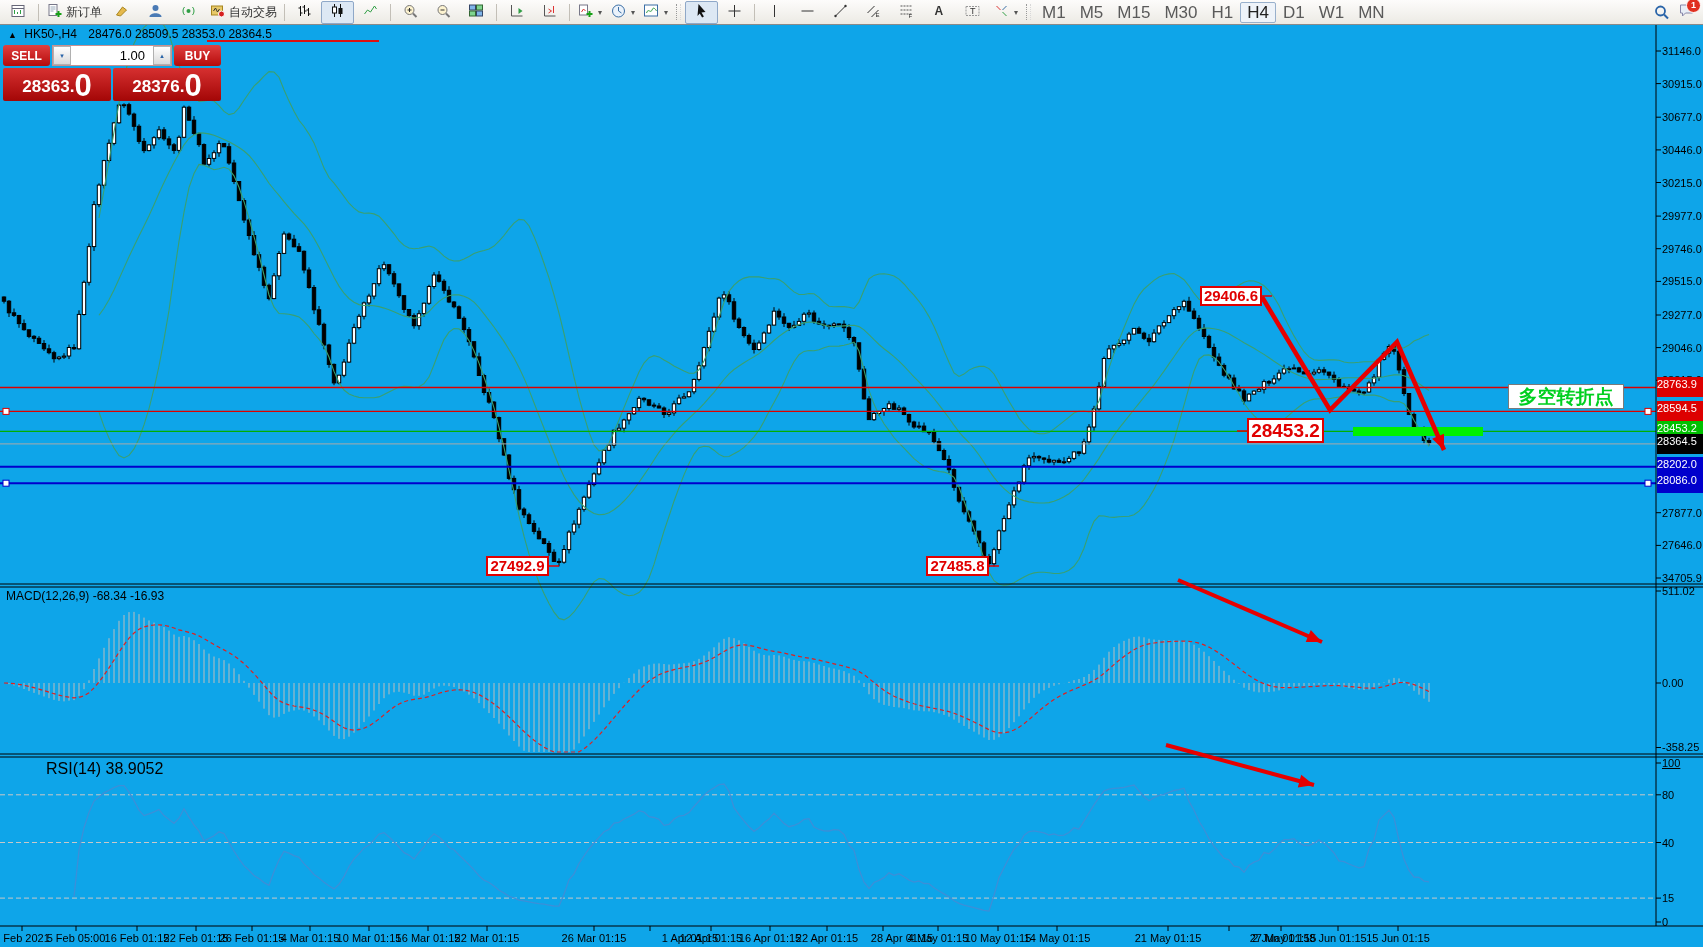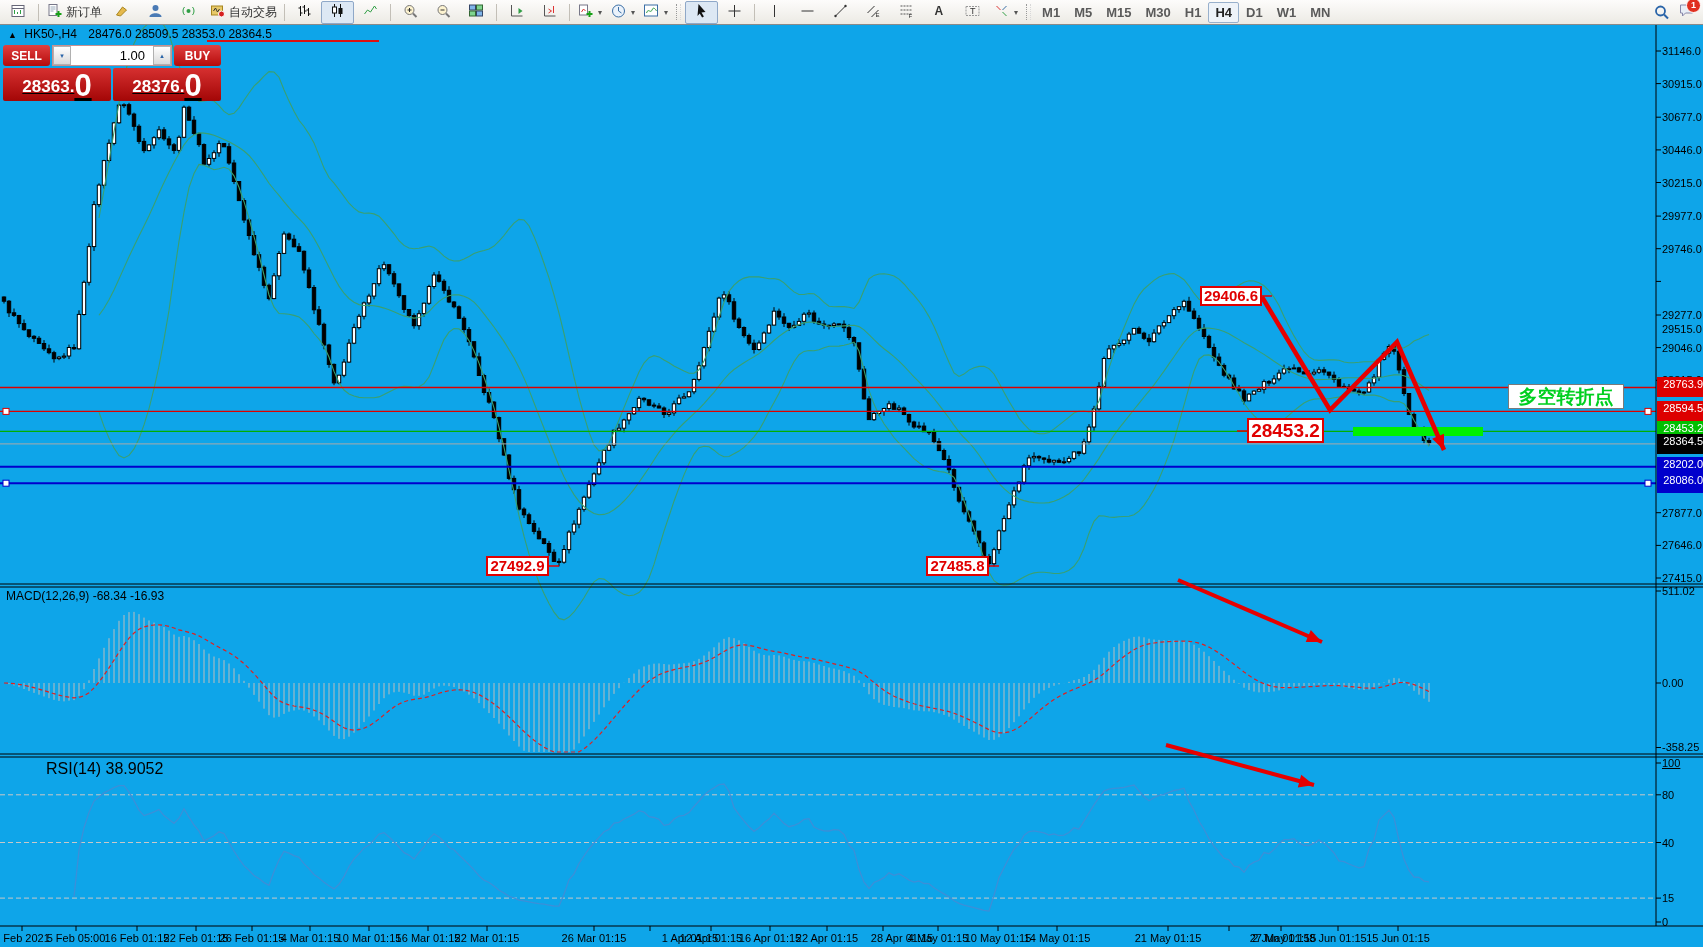--- a/index.html
+++ b/index.html
@@ -7,21 +7,21 @@
   #app{position:relative;width:1703px;height:947px;}
   
   #toolbar{position:absolute;top:0;left:0;right:0;height:24px;z-index:30;display:flex;align-items:center;
     background:linear-gradient(#fdfcfb,#eceae4);border-bottom:1px solid #8a8a8a;padding:0 2px;white-space:nowrap;}
   .tb-btn{height:21px;min-width:25px;display:inline-flex;align-items:center;justify-content:center;gap:3px;
     border:1px solid transparent;border-radius:2px;font-size:12px;color:#333;padding:0 3px;cursor:default;}
   .tb-btn.active{background:#dde8f4;border-color:#8fa8c8;}
   .tb-btn .caret{font-size:8px;color:#555;margin-left:1px;}
   .tb-sep{width:1px;height:17px;background:#c3bfb7;margin:0 3px;flex:0 0 auto;}
   .tb-handle{width:3px;height:16px;border-left:1px dotted #9a9a9a;border-right:1px dotted #d8d8d8;margin:0 4px;flex:0 0 auto;}
-  .tf-btn{font-size:13px;font-weight:bold;color:#5a5a5a;padding:0 6px;height:19px;line-height:19px;
+  .tf-btn{font-size:17px;font-weight:normal;color:#5a5a5a;padding:0 6px;height:19px;line-height:19px;
     border:1px solid transparent;border-radius:2px;}
   .tf-btn.active{background:#eef3f9;border-color:#98b0cc;color:#222;}
   #tb-spacer{flex:1;}
   #chat-wrap{position:relative;margin-right:6px;}
   #chat-badge{position:absolute;top:-4px;right:-6px;background:#e03020;color:#fff;border-radius:50%;
     width:13px;height:13px;font-size:9px;line-height:13px;text-align:center;font-weight:bold;border:1px solid #fff;}
   
   #chart{position:absolute;top:24px;left:0;width:1703px;height:923px;background:#0ea5e9;padding-left:12px;}
   #plot{position:absolute;top:-24px;left:0;z-index:1;}
   #chart-title{position:absolute;left:8px;top:3px;font-size:12px;color:#000;z-index:6;}
@@ -29,33 +29,33 @@
   #title-underline{position:absolute;left:207px;top:16px;width:172px;height:2px;background:#dd1111;z-index:6;}
   
   #quote-panel{position:absolute;left:3px;top:21px;width:218px;z-index:20;font-family:"Liberation Sans",sans-serif;}
   .qp-row1{display:flex;height:21px;gap:2px;}
   .btn-sell,.btn-buy{width:47px;background:linear-gradient(#e04040,#b60b0b);color:#fff;font-size:12px;font-weight:bold;
     display:flex;align-items:center;justify-content:center;border-radius:3px;cursor:pointer;}
   .vol-wrap{flex:1;display:flex;border:1px solid #c89090;background:#fff;}
   .vol-btn{width:16px;background:linear-gradient(#ffffff,#d9d9d9);border:1px solid #b0b0b0;color:#2a64a8;
     font-size:7px;display:flex;align-items:center;justify-content:center;cursor:pointer;}
   .vol-input{flex:1;display:flex;align-items:center;justify-content:flex-end;padding-right:8px;font-size:13px;color:#000;}
-  .qp-row2{display:flex;gap:2px;margin-top:2px;height:33px;text-decoration:underline;}
+  .qp-row2{display:flex;gap:2px;margin-top:2px;height:33px;}
   .price-box{flex:1;background:linear-gradient(#d63030,#a30606);color:#fff;display:flex;align-items:flex-end;
     justify-content:center;border-radius:2px;padding-bottom:1px;cursor:pointer;}
   .pp-main{font-size:17px;font-weight:bold;line-height:26px;}
   .pp-dot{font-size:17px;font-weight:bold;line-height:26px;}
   .pp-big{font-size:31px;font-weight:bold;line-height:29px;}
   
   #macd-label{position:absolute;left:6px;top:565px;font-size:12px;color:#000;z-index:6;}
   #rsi-label{position:absolute;left:6px;top:736px;font-size:16px;color:#000;z-index:6;margin-left:40px;}
   
   .ax{position:absolute;left:1662px;font-size:11px;color:#000;transform:translateY(-50%);z-index:5;}
   .plabel{position:absolute;left:1657px;width:46px;height:20px;color:#fff;font-size:11px;line-height:15px;
-    text-align:right;transform:translateY(-50%);z-index:7;}
+    text-align:left;transform:translateY(-50%);z-index:7;}
   .tag{position:absolute;border:2px solid #e00000;color:#e00000;background:#fff;text-align:center;
     font-weight:bold;z-index:8;box-sizing:border-box;}
   #note-box{position:absolute;border:1px solid #7a7a7a;color:#00d020;font-weight:bold;font-size:19px;
     text-align:center;background:#fff;z-index:8;box-sizing:border-box;}
   .tlabel{position:absolute;font-size:11px;color:#000;transform:translateX(-50%);top:908px;z-index:5;}
 </style>
 </head>
 <body>
 
 <div id="app">
@@ -1258,27 +1258,27 @@
     <div id="rsi-label">RSI(14) 38.9052</div>
     <div id="note-box" style="left: 1508px; top: 360px; width: 116px; height: 25px; line-height: 23px;">多空转折点</div>
     <div id="overlays">
         <div class="ax" style="top: 27px;">31146.0</div>
         <div class="ax" style="top: 59.6285px;">30915.0</div>
         <div class="ax" style="top: 93.2458px;">30677.0</div>
         <div class="ax" style="top: 125.874px;">30446.0</div>
         <div class="ax" style="top: 158.503px;">30215.0</div>
         <div class="ax" style="top: 192.12px;">29977.0</div>
         <div class="ax" style="top: 224.749px;">29746.0</div>
-        <div class="ax" style="top: 257.377px; margin-top: 48px;">29515.0</div>
+        <div class="ax" style="top: 257.377px;">29515.0</div>
         <div class="ax" style="top: 290.994px;">29277.0</div>
         <div class="ax" style="top: 323.623px;">29046.0</div>
         <div class="ax" style="top: 356.251px;">28815.0</div>
         <div class="ax" style="top: 488.743px;">27877.0</div>
         <div class="ax" style="top: 521.371px;">27646.0</div>
-        <div class="ax" style="top: 554px;">27415.0</div>
+        <div class="ax" style="top: 554px;">34705.9</div>
         <div class="ax" style="top: 567px;">511.02</div>
         <div class="ax" style="top: 659px;">0.00</div>
         <div class="ax" style="top: 723.496px;">-358.25</div>
         <div class="ax" style="top: 739px; text-decoration: underline;">100</div>
         <div class="ax" style="top: 770.8px;">80</div>
         <div class="ax" style="top: 818.5px;">40</div>
         <div class="ax" style="top: 874.15px;">15</div>
         <div class="ax" style="top: 898px;">0</div>
         <div class="plabel" style="top: 363.469px; background: rgb(221, 0, 0);">28763.9</div>
         <div class="plabel" style="top: 387.397px; background: rgb(221, 0, 0);">28594.5</div>

